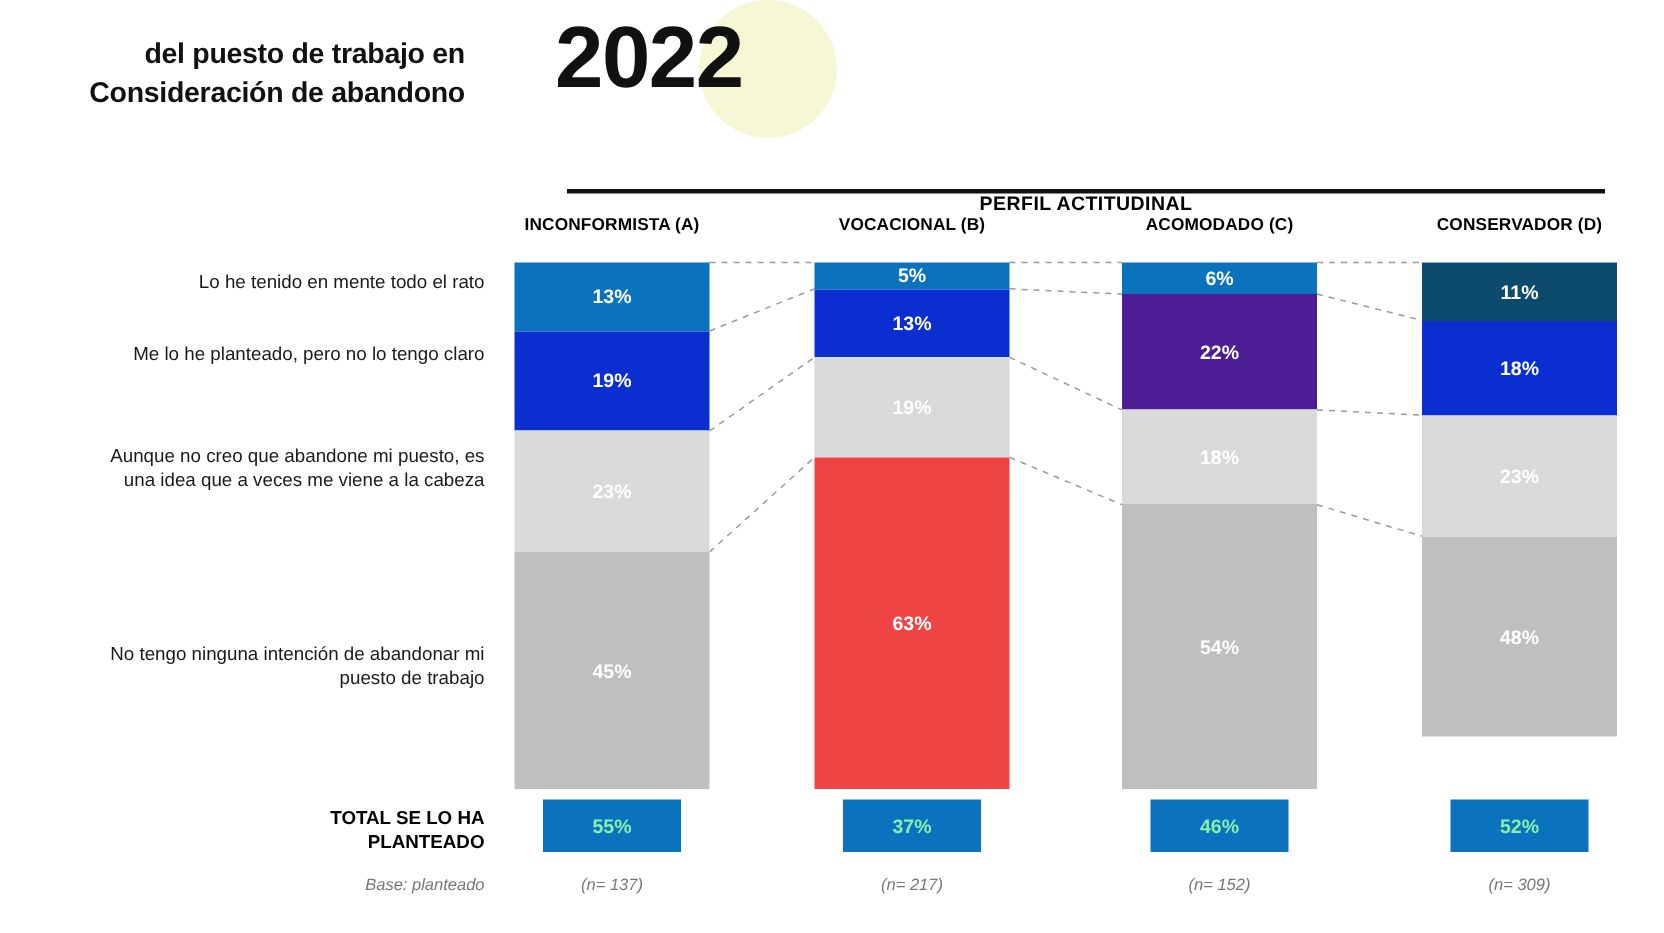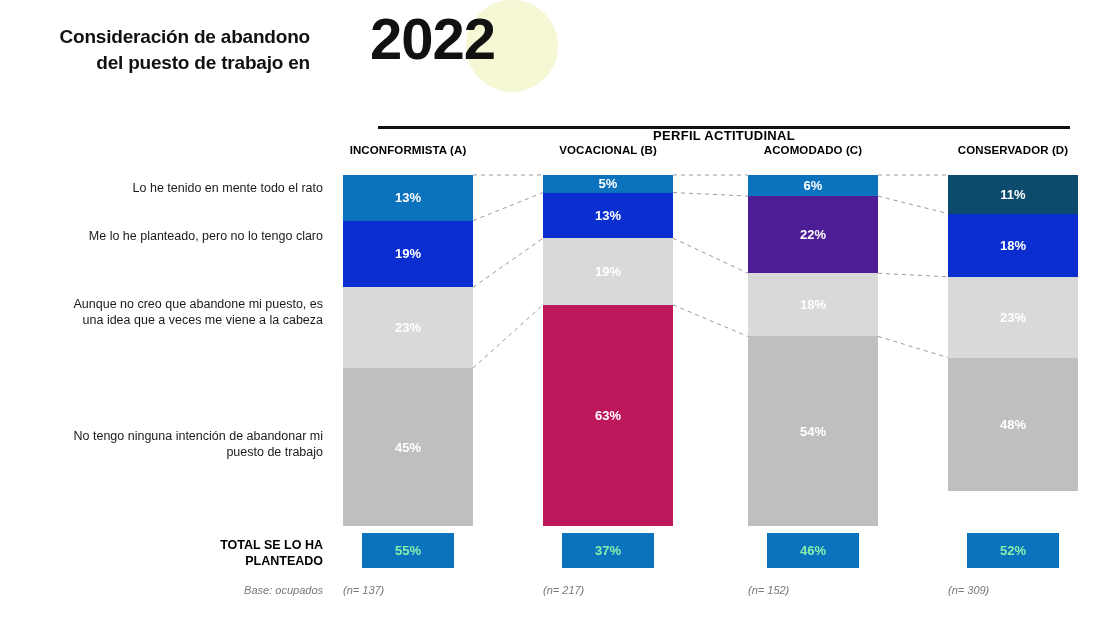--- a/index.html
+++ b/index.html
@@ -159,31 +159,32 @@
     align-items: center;
     justify-content: center;
     font-size: 13px;
     font-weight: bold;
     color: #86efac;
   }
   .base-n {
     position: absolute;
     top: 584px;
     width: 130px;
+    text-align: center;
     font-size: 11px;
     font-style: italic;
     color: #777777;
   }
 </style>
 </head>
 <body>
 
 <div id="title-block">
+  <span class="tline">del puesto de trabajo en</span>
   <span class="tline">Consideración de abandono</span>
-  <span class="tline">del puesto de trabajo en</span>
 </div>
 
 <div id="year-circle"></div>
 <div id="year-label">2022</div>
 
 <div id="perfil-title">PERFIL ACTITUDINAL</div>
 <div id="perfil-rule"></div>
 
 <div class="col-head" id="col-head-0" style="left:308px;">INCONFORMISTA (A)</div>
 <div class="col-head" id="col-head-1" style="left:508px;">VOCACIONAL (B)</div>
@@ -192,21 +193,21 @@
 
 <div class="row-label" id="row-label-0">Lo he tenido en mente todo el rato</div>
 <div class="row-label" id="row-label-1">Me lo he planteado, pero no lo tengo claro</div>
 <div class="row-label" id="row-label-2">Aunque no creo que abandone mi puesto, es una idea que a veces me viene a la cabeza</div>
 <div class="row-label" id="row-label-3">No tengo ninguna intención de abandonar mi puesto de trabajo</div>
 
 <div id="total-label">
   <span>TOTAL SE LO HA</span><br>
   <span>PLANTEADO</span>
 </div>
-<div id="base-label">Base: ocupados</div>
+<div id="base-label">Base: planteado</div>
 
 <svg id="connectors">
     <line x1="473" y1="175" x2="543" y2="175" stroke="#9a9a9a" stroke-width="1" stroke-dasharray="4 4"></line>
     <line x1="473" y1="220.63" x2="543" y2="192.55" stroke="#9a9a9a" stroke-width="1" stroke-dasharray="4 4"></line>
     <line x1="473" y1="287.32" x2="543" y2="238.18" stroke="#9a9a9a" stroke-width="1" stroke-dasharray="4 4"></line>
     <line x1="473" y1="368.05" x2="543" y2="304.87" stroke="#9a9a9a" stroke-width="1" stroke-dasharray="4 4"></line>
     <line x1="673" y1="175" x2="748" y2="175" stroke="#9a9a9a" stroke-width="1" stroke-dasharray="4 4"></line>
     <line x1="673" y1="192.55" x2="748" y2="196.06" stroke="#9a9a9a" stroke-width="1" stroke-dasharray="4 4"></line>
     <line x1="673" y1="238.18" x2="748" y2="273.28" stroke="#9a9a9a" stroke-width="1" stroke-dasharray="4 4"></line>
     <line x1="673" y1="304.87" x2="748" y2="336.46" stroke="#9a9a9a" stroke-width="1" stroke-dasharray="4 4"></line>
@@ -219,21 +220,21 @@
 <div class="stack" id="stack-0" style="left:343px;">
     <div class="seg" style="height: 45.63px; background: rgb(11, 114, 189);">13%</div>
     <div class="seg" style="height: 66.69px; background: rgb(11, 46, 209);">19%</div>
     <div class="seg" style="height: 80.73px; background: rgb(217, 217, 217);">23%</div>
     <div class="seg" style="height: 157.95px; background: rgb(191, 191, 191);">45%</div>
   </div>
 <div class="stack" id="stack-1" style="left:543px;">
     <div class="seg" style="height: 17.55px; background: rgb(11, 114, 189);">5%</div>
     <div class="seg" style="height: 45.63px; background: rgb(11, 46, 209);">13%</div>
     <div class="seg" style="height: 66.69px; background: rgb(217, 217, 217);">19%</div>
-    <div class="seg" style="height: 221.13px; background: #be185d;">63%</div>
+    <div class="seg" style="height: 221.13px; background: #ef4444;">63%</div>
   </div>
 <div class="stack" id="stack-2" style="left:748px;">
     <div class="seg" style="height: 21.06px; background: rgb(11, 114, 189);">6%</div>
     <div class="seg" style="height: 77.22px; background: #4c1d95;">22%</div>
     <div class="seg" style="height: 63.18px; background: rgb(217, 217, 217);">18%</div>
     <div class="seg" style="height: 189.54px; background: rgb(191, 191, 191);">54%</div>
   </div>
 <div class="stack" id="stack-3" style="left:948px;">
     <div class="seg" style="height: 38.61px; background: #0c4a6e;">11%</div>
     <div class="seg" style="height: 63.18px; background: rgb(11, 46, 209);">18%</div>

